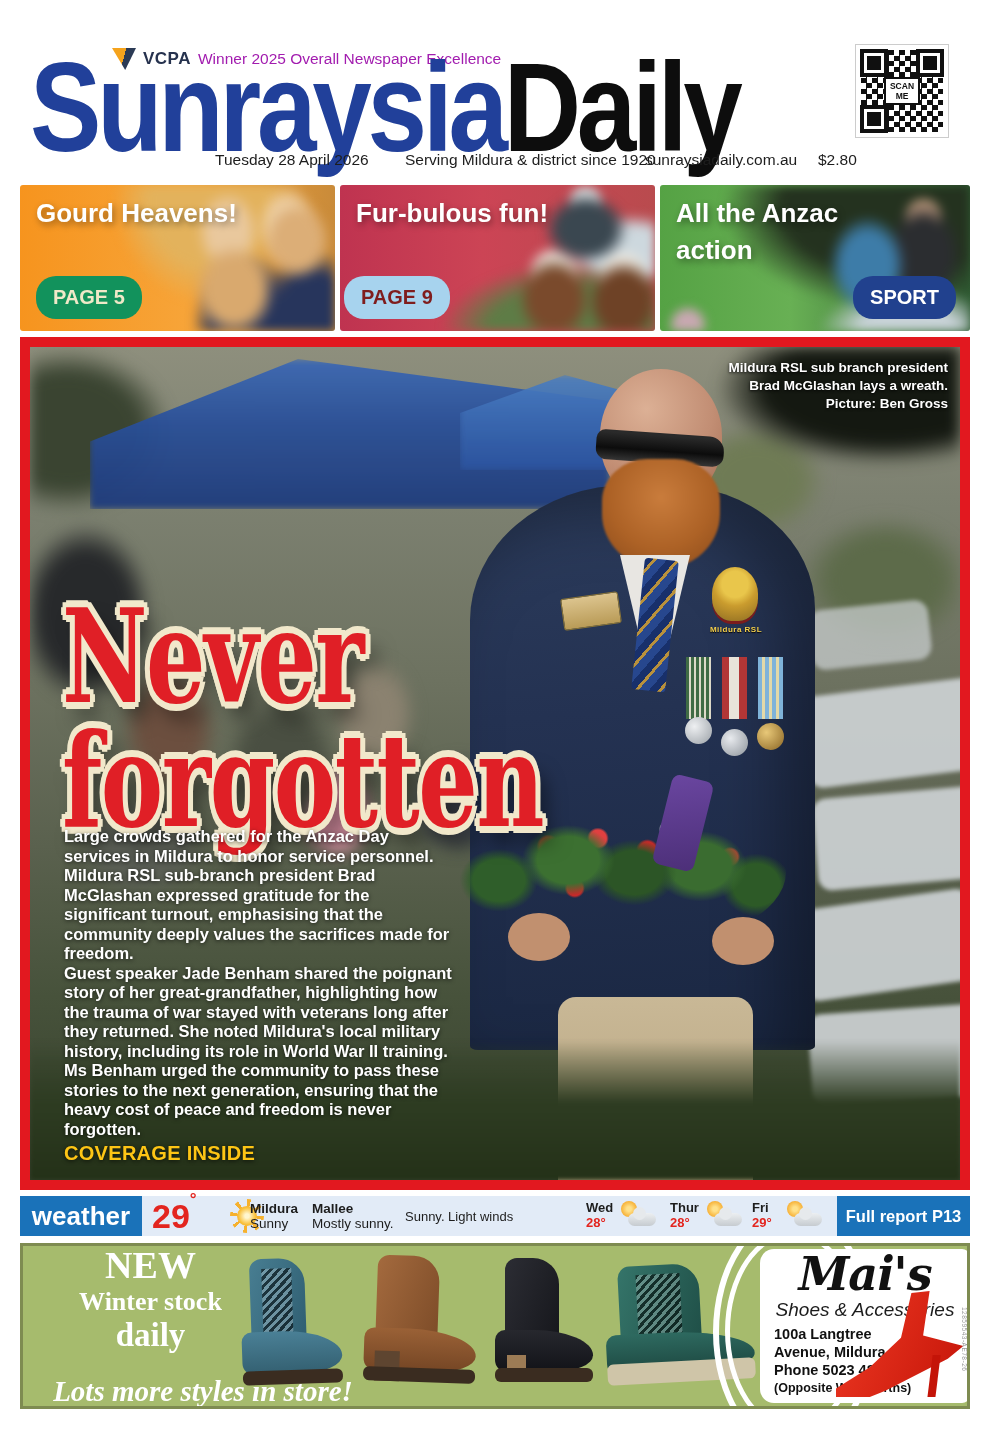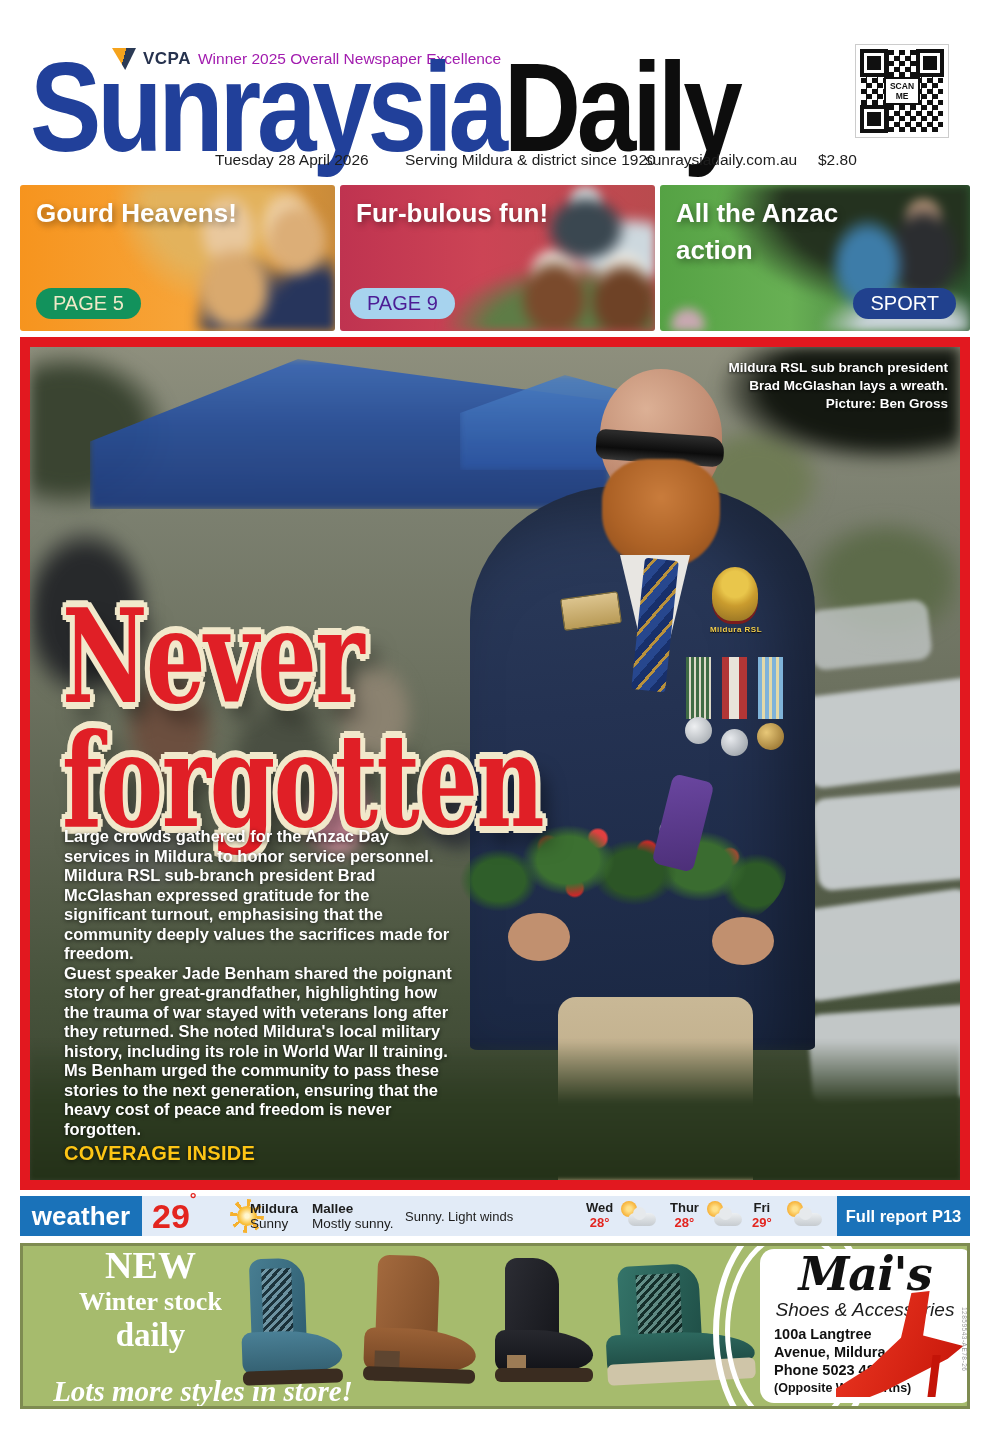--- a/index.html
+++ b/index.html
@@ -55,23 +55,23 @@
   .p3 .promo-photo{background-image:
      radial-gradient(55px 70px at 67% 55%,#3d7ca8 0 45%,transparent 72%),
      radial-gradient(55px 75px at 85% 48%,#2b2d30 0 45%,transparent 72%),
      radial-gradient(30px 30px at 85% 22%,#c8a183 0 45%,transparent 72%),
      radial-gradient(26px 26px at 9% 96%,#c9a8b2 0 50%,transparent 78%),
      radial-gradient(120px 60px at 80% 100%,#c9d3d8 0 40%,transparent 75%),
      radial-gradient(200px 120px at 75% 15%,#24321f 0 55%,transparent 85%);}
   .promo-title{position:absolute;left:16px;top:10px;color:#fff;font-weight:800;font-size:26px;
                line-height:37px;width:225px;text-shadow:2px 3px 7px rgba(0,0,0,.4);}
   .p3 .promo-title{width:165px;}
-  .badge{position:absolute;border-radius:20px;font-weight:400;font-size:20px;padding:4px 17px;text-align:right;}
+  .badge{position:absolute;border-radius:20px;font-weight:700;font-size:20px;padding:10px 17px;text-align:right;}
   .b1{left:16px;bottom:12px;background:#12925c;color:#efe9c8;}
-  .b2{left:10px;bottom:12px;background:#a7d3ee;color:#4c1d95;}
+  .b2{left:4px;bottom:12px;background:#a7d3ee;color:#7f1d1d;}
   .b3{right:14px;bottom:12px;background:#21418e;color:#fff;}
 
   
   .main{left:20px;top:337px;width:950px;height:853px;border:10px solid #e2181f;box-sizing:border-box;
         background:#5c6152;}
   .photo{position:absolute;inset:0;overflow:hidden;}
   .ph-base{position:absolute;inset:0;background:linear-gradient(180deg,#8e8f7d 0%,#7d8171 18%,#6d7260 40%,#5a614e 60%,#47523b 78%,#35402c 100%);}
   .ph-crowd{position:absolute;inset:0;filter:blur(7px);background-image:
      radial-gradient(140px 110px at 4% 10%,#3a4431 0 50%,transparent 75%),
      radial-gradient(200px 90px at 92% 5%,#141811 0 60%,transparent 85%),
@@ -179,21 +179,21 @@
   .w-temp{position:absolute;left:132px;top:1px;color:#e3251f;font-size:34px;font-weight:800;}
   .w-temp sup{font-size:17px;top:-11px;position:relative;}
   .sun-big{position:absolute;left:210px;top:3px;width:34px;height:34px;border-radius:50%;
            background:repeating-conic-gradient(#f6b12e 0 14deg,rgba(0,0,0,0) 14deg 45deg);}
   .sun-big::after{content:'';position:absolute;inset:7px;border-radius:50%;
            background:radial-gradient(circle,#fff6cf 15%,#f9c03a 60%,#f2992b 100%);}
   .w-loc{position:absolute;top:5px;font-size:13.5px;color:#1d1d1d;line-height:15px;}
   .w-loc .n{font-weight:700;}
   .loc1{left:230px;} .loc2{left:292px;}
   .w-sum{position:absolute;left:385px;top:13px;font-size:13px;color:#1d1d1d;}
-  .w-day{position:absolute;top:4px;font-size:13px;line-height:15px;text-align:center;}
+  .w-day{position:absolute;top:4px;font-size:13px;line-height:15px;}
   .w-day .d{font-weight:700;color:#1d1d1d;}
   .w-day .t{font-weight:700;color:#e3251f;}
   .day1{left:566px;} .day2{left:650px;} .day3{left:732px;}
   .pc{position:absolute;top:5px;width:38px;height:26px;}
   .pc1{left:598px;} .pc2{left:684px;} .pc3{left:764px;}
   .pc-sun{position:absolute;left:3px;top:0;width:16px;height:16px;border-radius:50%;
           background:radial-gradient(circle,#ffe18a 20%,#f6ac2e 75%);}
   .pc-cloud{position:absolute;right:0;bottom:1px;width:28px;height:13px;border-radius:10px;
             background:linear-gradient(#eceff1,#c6cbd0);}
   .pc-cloud::before{content:'';position:absolute;left:5px;top:-6px;width:13px;height:13px;

